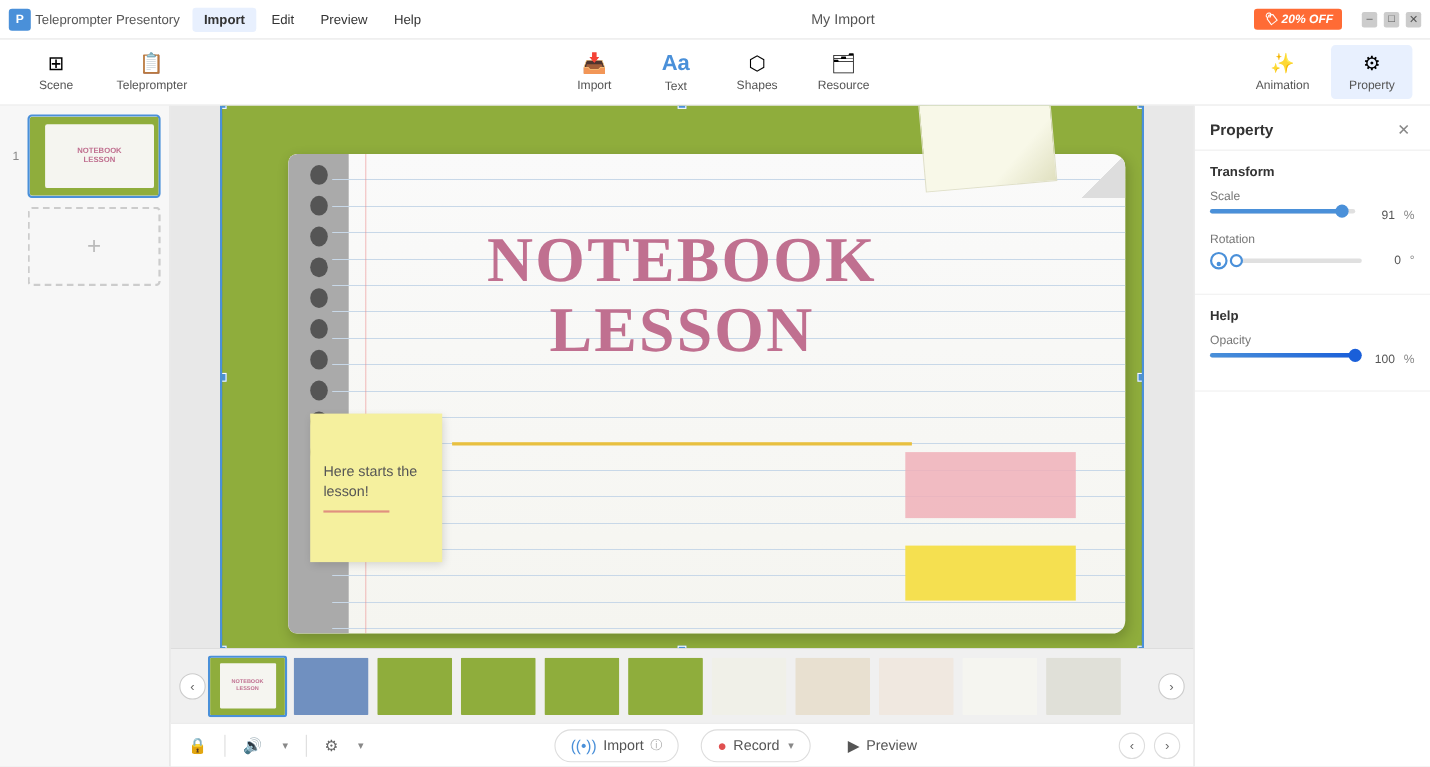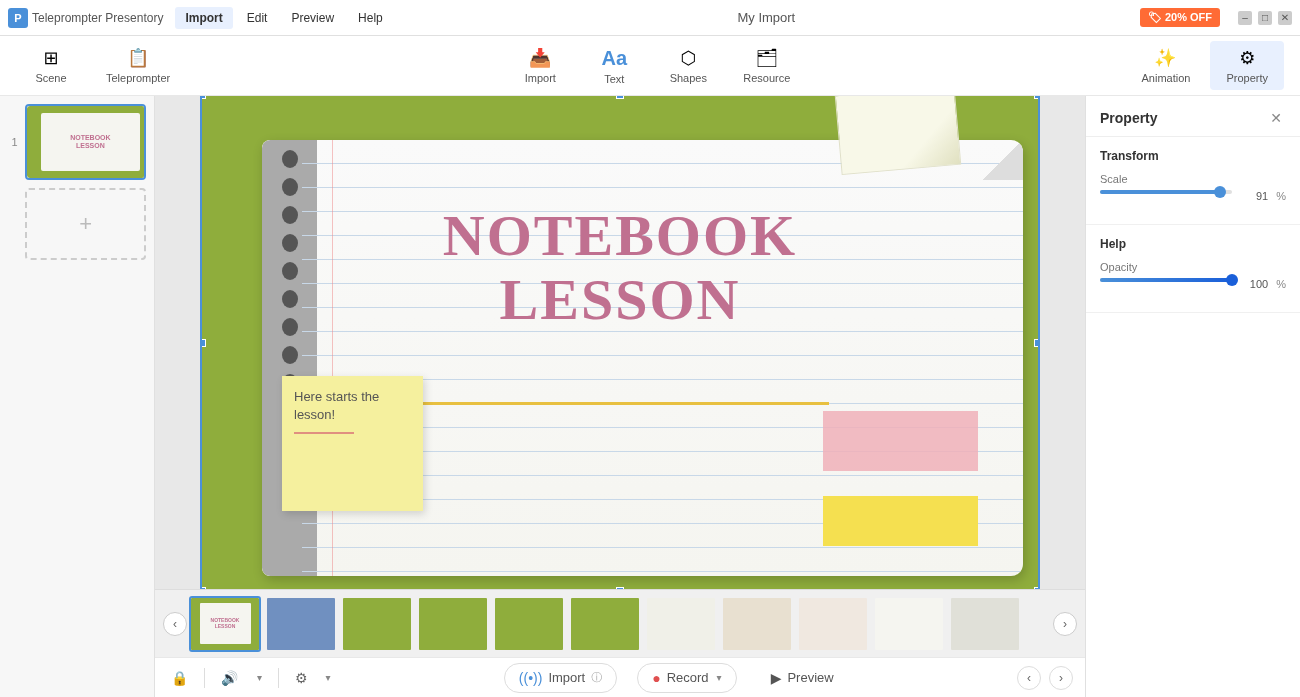--- a/index.html
+++ b/index.html
@@ -8,21 +8,21 @@
     
     .titlebar { height: 36px; background: #fff; display: flex; align-items: center; padding: 0 8px; border-bottom: 1px solid #e0e0e0; justify-content: space-between; }
     .titlebar-left { display: flex; align-items: center; gap: 4px; }
     .app-logo { width: 20px; height: 20px; background: #4a90d9; border-radius: 3px; display: flex; align-items: center; justify-content: center; color: white; font-size: 11px; font-weight: bold; }
     .app-name { font-size: 12px; color: #555; margin-right: 8px; }
     .menu-item { font-size: 12px; color: #333; padding: 4px 10px; cursor: pointer; border-radius: 3px; }
     .menu-item:hover, .menu-item.active { background: #e8f0fe; }
     .menu-item.active { font-weight: 600; }
     .titlebar-center { font-size: 13px; color: #555; }
     .titlebar-right { display: flex; align-items: center; gap: 8px; }
-    .promo-badge { background: #ff6b35; color: white; font-size: 11px; padding: 3px 8px; border-radius: 3px; font-weight: 600; }
+    .promo-badge { background: #ff6b35; color: white; font-size: 11px; padding: 3px 8px; border-radius: 3px; font-weight: 600; font-style: italic; }
     .window-controls { display: flex; gap: 6px; margin-left: 10px; }
     .wc-btn { width: 14px; height: 14px; border-radius: 2px; border: none; cursor: pointer; background: #ccc; font-size: 10px; display: flex; align-items: center; justify-content: center; color: #555; }
 
     
     .toolbar { height: 60px; background: #fff; display: flex; align-items: center; padding: 0 16px; gap: 4px; border-bottom: 1px solid #e8e8e8; }
     .toolbar-item { display: flex; flex-direction: column; align-items: center; gap: 3px; padding: 6px 16px; cursor: pointer; border-radius: 6px; min-width: 70px; }
     .toolbar-item .icon { font-size: 18px; }
     .toolbar-item .label { font-size: 11px; color: #555; }
     .toolbar-spacer { flex: 1; }
 
@@ -44,21 +44,21 @@
     
     .slide-bg { width: 100%; height: 100%; background: #8fad3c; position: relative; }
     .notebook-paper { position: absolute; left: 60px; top: 45px; right: 15px; bottom: 15px; background: linear-gradient(to bottom, #fafafa 0%, #f5f5f0 100%); border-radius: 8px 12px 12px 8px; box-shadow: 2px 4px 12px rgba(0,0,0,0.2); overflow: hidden; }
     .paper-lines { position: absolute; top: 0; left: 40px; right: 0; bottom: 0; background: repeating-linear-gradient(to bottom, transparent 0px, transparent 23px, #c8d8e8 23px, #c8d8e8 24px); }
     .red-margin { position: absolute; left: 70px; top: 0; bottom: 0; width: 1px; background: #e88; opacity: 0.5; }
     .spiral-holes { position: absolute; left: 0; top: 0; bottom: 0; width: 55px; background: #aaa; border-radius: 8px 0 0 8px; }
     .spiral-hole { width: 16px; height: 18px; background: #555; border-radius: 50%; margin: 10px auto; }
     .notebook-title { position: absolute; top: 35%; left: 50%; transform: translate(-50%, -50%); text-align: center; font-size: 58px; font-weight: 900; color: #c07090; font-family: Georgia, serif; letter-spacing: 2px; line-height: 1.1; white-space: nowrap; }
     .underline-deco { position: absolute; top: 62%; left: 25%; width: 50%; height: 3px; background: #e8c040; }
     .torn-paper { position: absolute; top: -5px; right: 80px; width: 120px; height: 80px; background: linear-gradient(135deg, #f8f8e8 70%, #e0e0c0 100%); transform: rotate(-5deg); border: 1px solid #e0e0c8; }
-    .sticky-yellow { position: absolute; bottom: 80px; left: 80px; width: 141px; height: 135px; background: #f5f09e; box-shadow: 2px 3px 8px rgba(0,0,0,0.15); display: flex; flex-direction: column; justify-content: flex-start; padding: 12px; }
+    .sticky-yellow { position: absolute; bottom: 80px; left: 80px; width: 120px; height: 135px; background: #f5f09e; box-shadow: 2px 3px 8px rgba(0,0,0,0.15); display: flex; flex-direction: column; justify-content: center; padding: 12px; }
     .sticky-text { font-size: 13px; color: #555; line-height: 1.4; }
     .sticky-underline { width: 60px; height: 2px; background: #e09080; margin-top: 8px; }
     .sticky-pink { position: absolute; bottom: 120px; right: 60px; width: 155px; height: 60px; background: #f0b0b8; opacity: 0.85; }
     .sticky-yellow2 { position: absolute; bottom: 45px; right: 60px; width: 155px; height: 50px; background: #f5e050; }
     .dog-ear { position: absolute; top: 0; right: 0; width: 40px; height: 40px; background: linear-gradient(135deg, transparent 50%, #ddd 50%); }
     .selection-handles { position: absolute; inset: -2px; border: 2px dashed #4a90d9; pointer-events: none; }
     .handle { width: 8px; height: 8px; background: #4a90d9; border: 1px solid white; position: absolute; }
     .handle.tl { top: -4px; left: -4px; }
     .handle.tc { top: -4px; left: calc(50% - 4px); }
     .handle.tr { top: -4px; right: -4px; }
@@ -347,20 +347,34 @@
         <div class="prop-control">
           <div class="slider-track">
             <div class="slider-fill" style="width:91%"></div>
             <div class="slider-thumb" style="left:91%"></div>
           </div>
           <span class="slider-value">91</span>
           <span class="slider-unit">%</span>
         </div>
       </div>
 
+      <div class="prop-row">
+        <div class="prop-label">Rotation</div>
+        <div class="prop-control rotation-control">
+          <div class="rotation-knob">
+            <div class="rotation-dot"></div>
+          </div>
+          <div class="rotation-track">
+            <div class="rotation-fill"></div>
+            <div class="rotation-thumb" style="left:0;"></div>
+          </div>
+          <span class="slider-value">0</span>
+          <span class="slider-unit">°</span>
+        </div>
+      </div>
     </div>
 
     <div class="panel-section">
       <div class="section-title">Help</div>
 
       <div class="prop-row">
         <div class="prop-label">Opacity</div>
         <div class="prop-control">
           <div class="slider-track">
             <div class="slider-fill" style="width:100%;background:linear-gradient(to right,#4a90d9,#1a5fd9);"></div>

